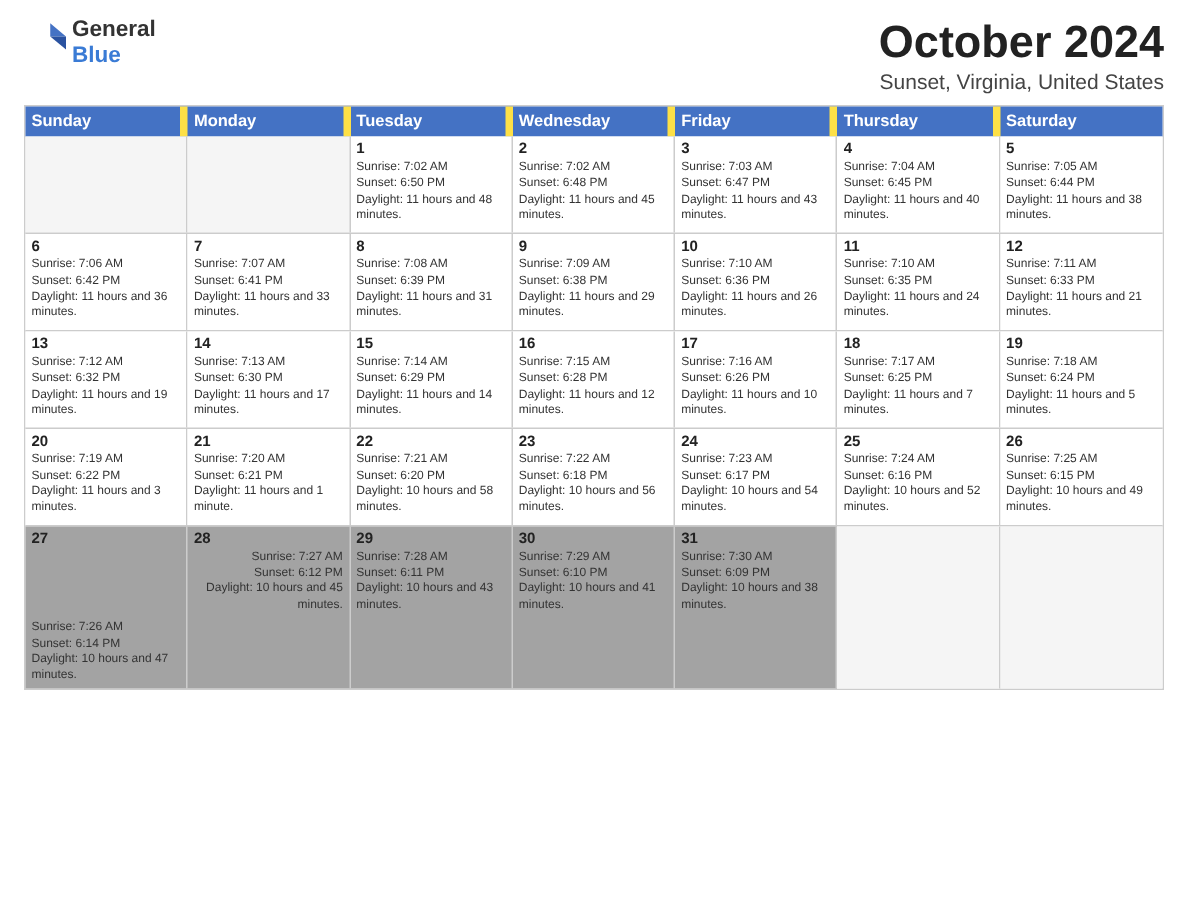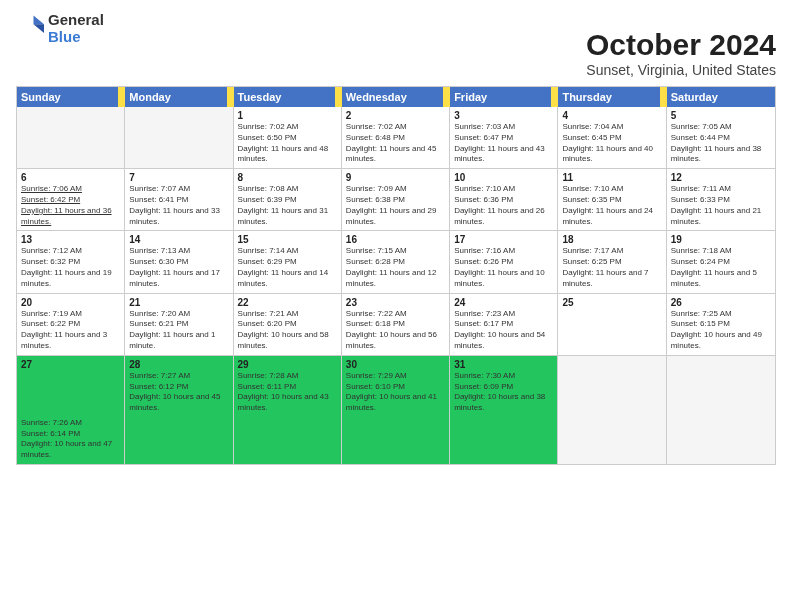--- a/index.html
+++ b/index.html
@@ -48,21 +48,20 @@
       height: 28px;
       margin-right: 4px;
     }
     .title-block {
       text-align: right;
     }
     .title-month {
       font-size: 30px;
       font-weight: bold;
       color: #222;
-      margin-top: 16px;
     }
     .title-location {
       font-size: 14px;
       color: #444;
     }
     .calendar {
       flex: 1;
       display: flex;
       flex-direction: column;
       border: 1px solid #ccc;
@@ -71,21 +70,21 @@
       display: grid;
       grid-template-columns: repeat(7, 1fr);
       background: #4472c4;
     }
     .cal-header-cell {
       color: #fff;
       font-size: 11px;
       font-weight: bold;
       padding: 4px 4px;
       text-align: left;
-      border-right: 7px solid #fde047;
+      border-right: 5px solid #fde047;
     }
     .cal-header-cell:last-child { border-right: none; }
     .cal-body {
       flex: 1;
       display: flex;
       flex-direction: column;
     }
     .cal-row {
       display: grid;
       grid-template-columns: repeat(7, 1fr);
@@ -97,21 +96,21 @@
       border-right: 1px solid #ccc;
       padding: 3px 4px;
       font-size: 8.5px;
       color: #222;
       background: #fff;
       min-height: 0;
       overflow: hidden;
     }
     .cal-cell:last-child { border-right: none; }
     .cal-cell.empty { background: #f5f5f5; }
-    .cal-cell.shaded { background: #22c55e; }
+    .cal-cell.shaded { background: #a3a3a3; }
     .day-num {
       font-size: 10px;
       font-weight: bold;
       color: #222;
       display: block;
       margin-bottom: 1px;
     }
     .cell-text {
       font-size: 8px;
       line-height: 1.35;
@@ -181,21 +180,21 @@
           <div class="cal-cell">
             <span class="day-num">5</span>
             <div class="cell-text" style="white-space: pre-line;">Sunrise: 7:05 AM
 Sunset: 6:44 PM
 Daylight: 11 hours and 38 minutes.</div>
           </div>
         </div>
         <div class="cal-row">
           <div class="cal-cell">
             <span class="day-num">6</span>
-            <div class="cell-text" style="white-space: pre-line; text-decoration: underline;">Sunrise: 7:06 AM
+            <div class="cell-text" style="white-space: pre-line;">Sunrise: 7:06 AM
 Sunset: 6:42 PM
 Daylight: 11 hours and 36 minutes.</div>
           </div>
           <div class="cal-cell">
             <span class="day-num">7</span>
             <div class="cell-text" style="white-space: pre-line;">Sunrise: 7:07 AM
 Sunset: 6:41 PM
 Daylight: 11 hours and 33 minutes.</div>
           </div>
           <div class="cal-cell">
@@ -299,38 +298,41 @@
 Daylight: 10 hours and 56 minutes.</div>
           </div>
           <div class="cal-cell">
             <span class="day-num">24</span>
             <div class="cell-text" style="white-space: pre-line;">Sunrise: 7:23 AM
 Sunset: 6:17 PM
 Daylight: 10 hours and 54 minutes.</div>
           </div>
           <div class="cal-cell">
             <span class="day-num">25</span>
+            <div class="cell-text" style="white-space: pre-line;">Sunrise: 7:24 AM
+Sunset: 6:16 PM
+Daylight: 10 hours and 52 minutes.</div>
           </div>
           <div class="cal-cell">
             <span class="day-num">26</span>
             <div class="cell-text" style="white-space: pre-line;">Sunrise: 7:25 AM
 Sunset: 6:15 PM
 Daylight: 10 hours and 49 minutes.</div>
           </div>
         </div>
         <div class="cal-row">
           <div class="cal-cell shaded">
             <span class="day-num">27</span>
             <div class="cell-text" style="white-space: pre-line; margin-top: 48px;">Sunrise: 7:26 AM
 Sunset: 6:14 PM
 Daylight: 10 hours and 47 minutes.</div>
           </div>
           <div class="cal-cell shaded">
             <span class="day-num">28</span>
-            <div class="cell-text" style="white-space: pre-line;">Sunrise: 7:27 AM
+            <div class="cell-text" style="white-space: pre-line; text-align: right;">Sunrise: 7:27 AM
 Sunset: 6:12 PM
 Daylight: 10 hours and 45 minutes.</div>
           </div>
           <div class="cal-cell shaded">
             <span class="day-num">29</span>
             <div class="cell-text" style="white-space: pre-line;">Sunrise: 7:28 AM
 Sunset: 6:11 PM
 Daylight: 10 hours and 43 minutes.</div>
           </div>
           <div class="cal-cell shaded">

